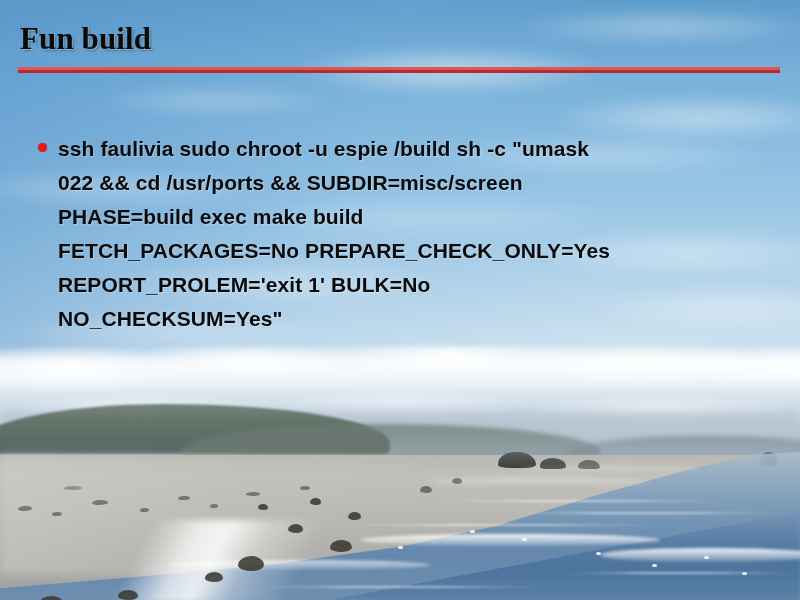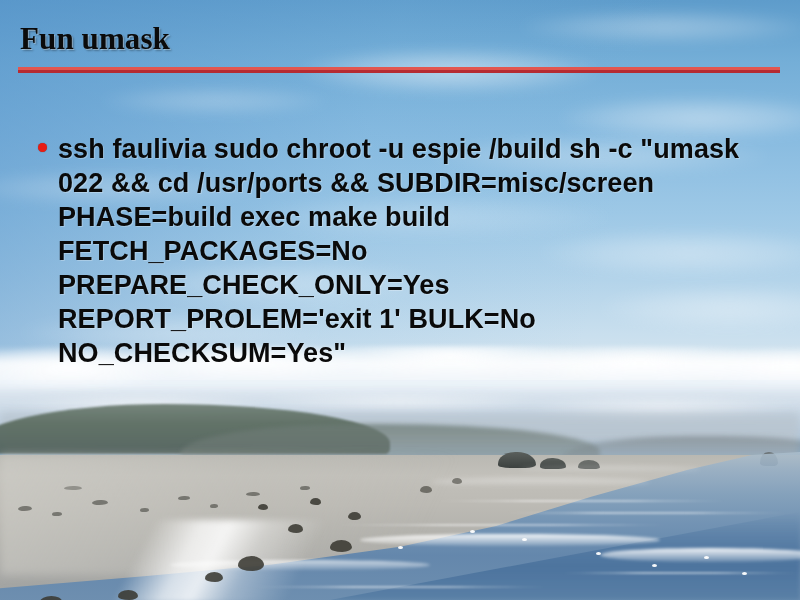--- a/index.html
+++ b/index.html
@@ -302,21 +302,21 @@
     top: 11px;
     width: 9px;
     height: 9px;
     border-radius: 50%;
     background: #e81c14;
     box-shadow: 0 0 1px rgba(0,0,0,0.5);
   }
   .bullet-text {
     font-family: "Liberation Sans", "DejaVu Sans", sans-serif;
     font-weight: bold;
-    font-size: 27px;
+    font-size: 21px;
     line-height: 34px;
     color: #0a0a0a;
     text-shadow: 1px 1px 0 rgba(255,255,255,0.25);
     white-space: pre-line;
     letter-spacing: 0.1px;
   }
 </style>
 </head>
 <body>
 
@@ -395,21 +395,21 @@
 
     <div class="glint" style="left:470px; top:530px;"></div>
     <div class="glint" style="left:522px; top:538px;"></div>
     <div class="glint" style="left:596px; top:552px;"></div>
     <div class="glint" style="left:652px; top:564px;"></div>
     <div class="glint" style="left:704px; top:556px;"></div>
     <div class="glint" style="left:398px; top:546px;"></div>
     <div class="glint" style="left:742px; top:572px;"></div>
   </div>
 
-  <div class="title">Fun umask</div>
+  <div class="title">Fun build</div>
 
   <div class="titlerule">
     <div class="hi"></div>
     <div class="lo"></div>
   </div>
 
   <div class="bulletlist">
     <div class="bullet-item">
       <span class="bullet-marker"></span>
       <div class="bullet-text">ssh faulivia sudo chroot -u espie /build sh -c "umask

